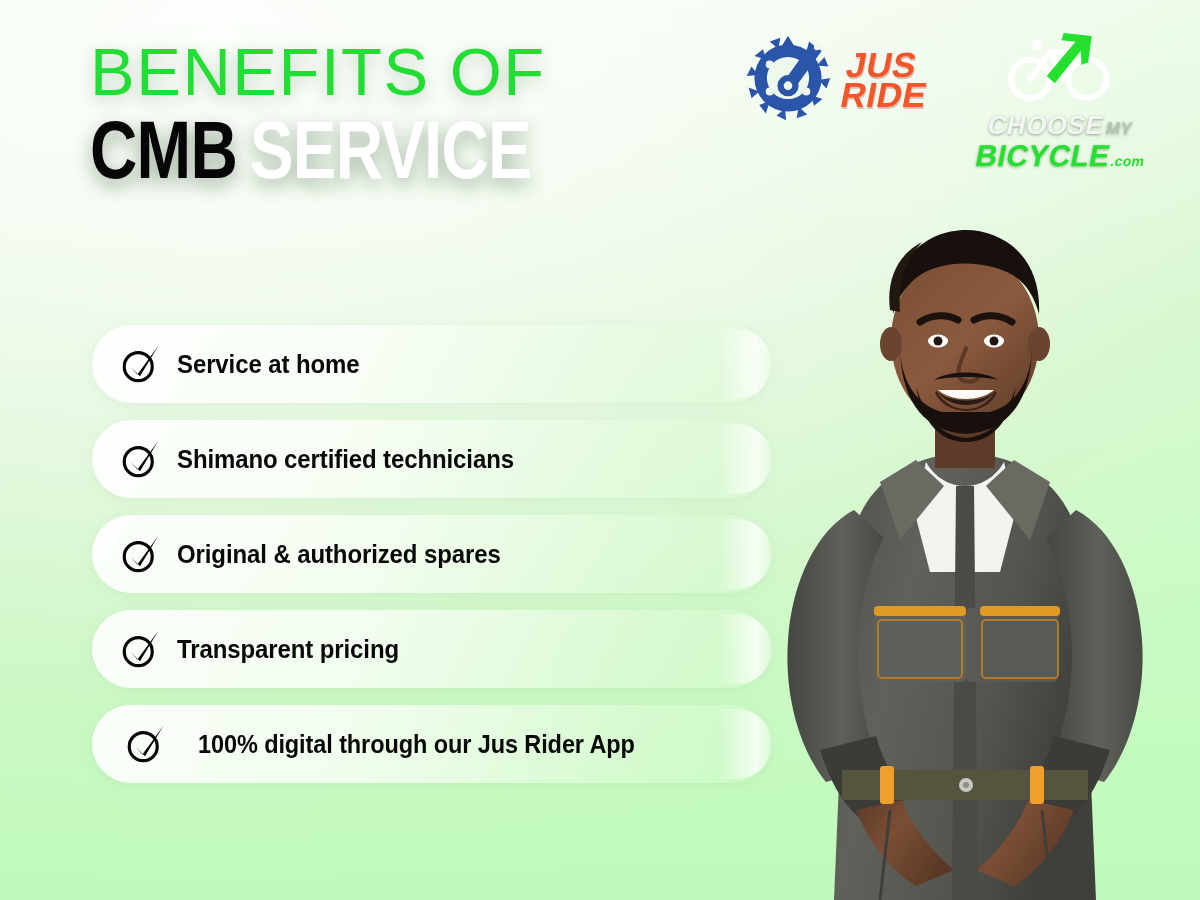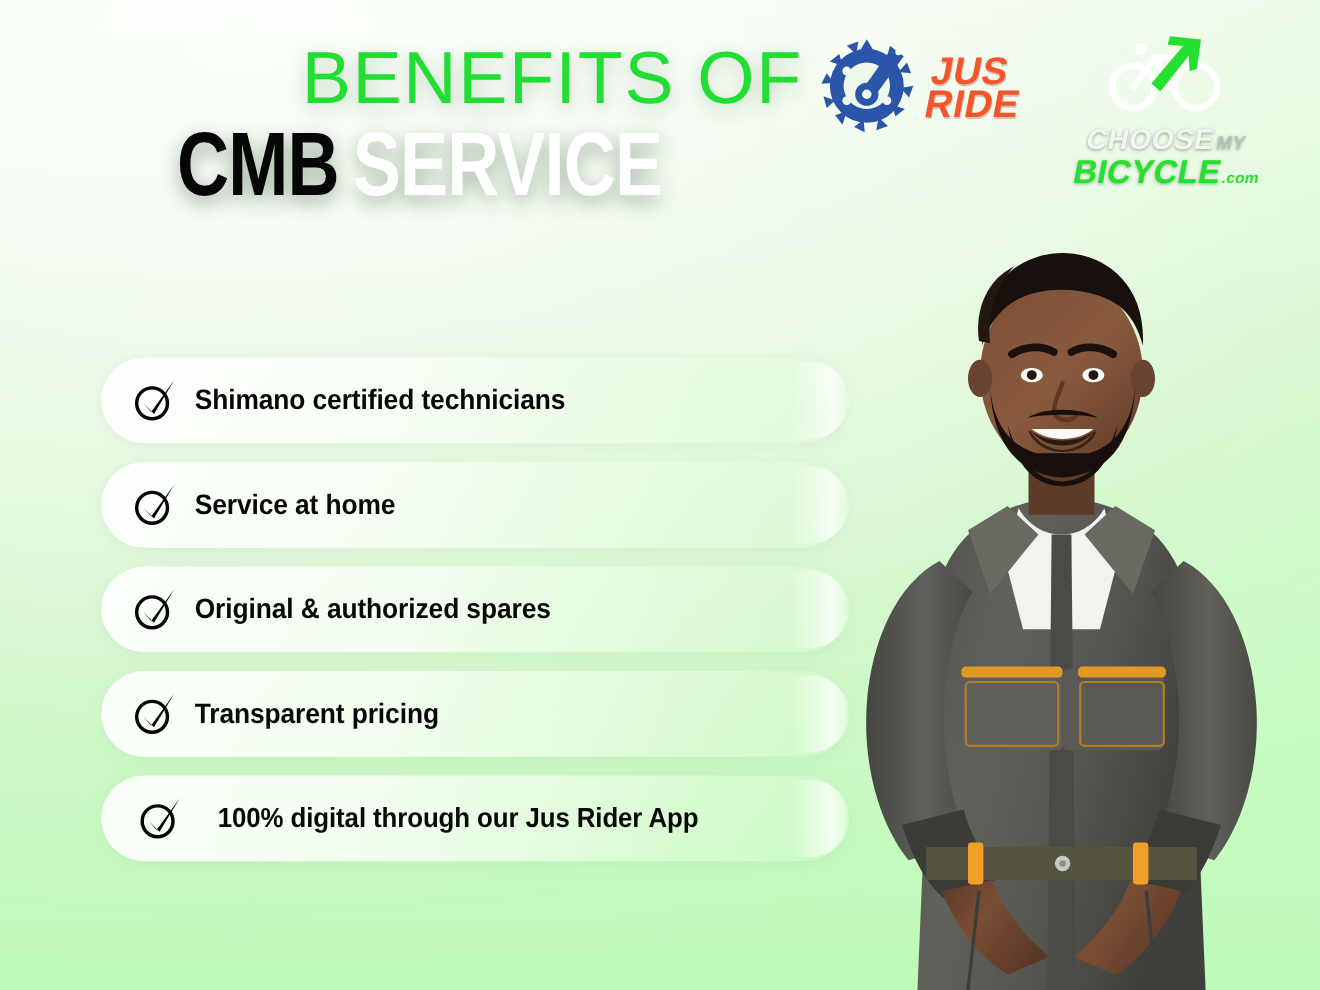--- a/index.html
+++ b/index.html
@@ -27,21 +27,20 @@
     pointer-events:none;
   }
 
   
   .headline {
     position: absolute;
     left: 90px;
     top: 40px;
     width: 640px;
     z-index: 6;
-    text-align: right;
   }
   .headline-top {
     font-size: 67px;
     line-height: 0.96;
     letter-spacing: 1.5px;
     font-weight: 400;
     color: #22dd33;
     white-space: nowrap;
     text-shadow: 0 5px 16px rgba(60,110,60,0.30);
   }
@@ -342,50 +341,50 @@
 
   <div class="benefits">
 
     <div class="benefit">
       <span class="check-icon">
         <svg width="42" height="42" viewBox="0 0 48 48" aria-hidden="true">
           <circle cx="22" cy="27" r="16" fill="none" stroke="#050505" stroke-width="3.6"></circle>
           <path d="M13 27 L21 36 L45 3 L24 38 Z" fill="#050505"></path>
         </svg>
       </span>
+      <span class="benefit-label">Service at home</span>
+    </div>
+
+    <div class="benefit">
+      <span class="check-icon">
+        <svg width="42" height="42" viewBox="0 0 48 48" aria-hidden="true">
+          <circle cx="22" cy="27" r="16" fill="none" stroke="#050505" stroke-width="3.6"></circle>
+          <path d="M13 27 L21 36 L45 3 L24 38 Z" fill="#050505"></path>
+        </svg>
+      </span>
       <span class="benefit-label">Shimano certified technicians</span>
     </div>
 
     <div class="benefit">
       <span class="check-icon">
         <svg width="42" height="42" viewBox="0 0 48 48" aria-hidden="true">
           <circle cx="22" cy="27" r="16" fill="none" stroke="#050505" stroke-width="3.6"></circle>
           <path d="M13 27 L21 36 L45 3 L24 38 Z" fill="#050505"></path>
         </svg>
       </span>
-      <span class="benefit-label">Service at home</span>
+      <span class="benefit-label">Original &amp; authorized spares</span>
     </div>
 
     <div class="benefit">
       <span class="check-icon">
         <svg width="42" height="42" viewBox="0 0 48 48" aria-hidden="true">
           <circle cx="22" cy="27" r="16" fill="none" stroke="#050505" stroke-width="3.6"></circle>
           <path d="M13 27 L21 36 L45 3 L24 38 Z" fill="#050505"></path>
         </svg>
       </span>
-      <span class="benefit-label">Original &amp; authorized spares</span>
-    </div>
-
-    <div class="benefit">
-      <span class="check-icon">
-        <svg width="42" height="42" viewBox="0 0 48 48" aria-hidden="true">
-          <circle cx="22" cy="27" r="16" fill="none" stroke="#050505" stroke-width="3.6"></circle>
-          <path d="M13 27 L21 36 L45 3 L24 38 Z" fill="#050505"></path>
-        </svg>
-      </span>
       <span class="benefit-label">Transparent pricing</span>
     </div>
 
     <div class="benefit wide">
       <span class="check-icon">
         <svg width="42" height="42" viewBox="0 0 48 48" aria-hidden="true">
           <circle cx="22" cy="27" r="16" fill="none" stroke="#050505" stroke-width="3.6"></circle>
           <path d="M13 27 L21 36 L45 3 L24 38 Z" fill="#050505"></path>
         </svg>
       </span>

